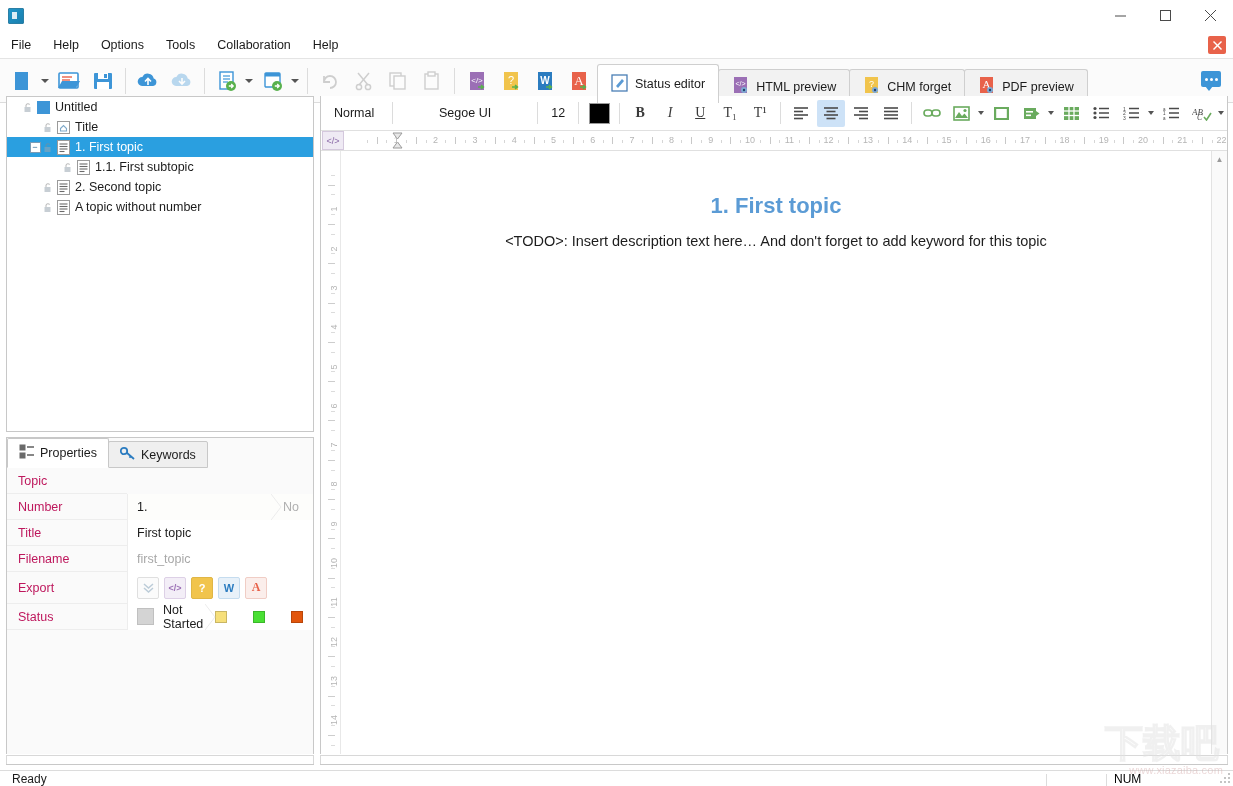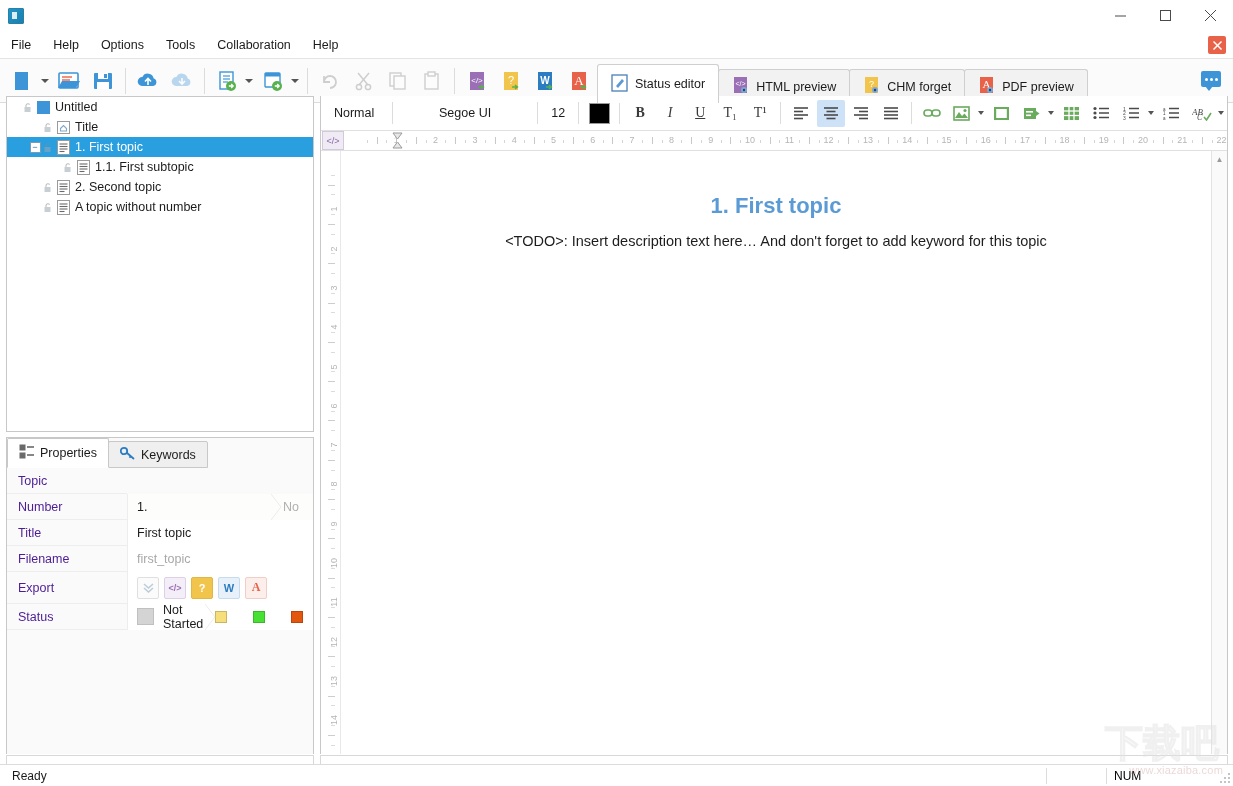--- a/index.html
+++ b/index.html
@@ -121,21 +121,21 @@
   }
   #prop-tabs { display: flex; height: 30px; align-items: flex-end; background: #fafafa; }
   .ptab {
     height: 27px; display: flex; align-items: center; gap: 6px; padding: 0 11px;
     font-size: 12.5px; border: 1px solid #c8c8c8; background: #efefef;
     border-radius: 2px 2px 0 0; margin-right: -1px; color: #1b1b1b;
   }
   .ptab.active { background: #fff; height: 30px; border-bottom-color: #fff; z-index: 2; }
   #prop-grid { position: absolute; left: 0; top: 30px; right: 0; bottom: 0; background: #fafafa; }
   .prow { display: flex; height: 26px; align-items: center; border-bottom: 1px solid #ededed; }
-  .plabel { width: 120px; padding-left: 11px; font-size: 12.5px; color: #4c1d95; flex: none; }
+  .plabel { width: 120px; padding-left: 11px; font-size: 12.5px; color: #be185d; flex: none; }
   .pvalue { flex: 1; padding-left: 9px; font-size: 12.5px; color: #1b1b1b; background: #fff;
             height: 26px; display: flex; align-items: center; border-left: 1px solid #ededed; }
   .pvalue.muted { color: #a8a8a8; }
   .prow.header .pvalue { background: #fafafa; border-left: none; }
   .expico {
     width: 22px; height: 22px; border: 1px solid #dfdfdf; background: #fbfbfb;
     display:flex; align-items:center; justify-content:center; border-radius:2px; margin-right:5px;
     font-size: 9px; font-weight: bold;
   }
   .statusbox { width: 17px; height: 17px; background: #d4d4d4; border: 1px solid #c0c0c0; margin-right: 9px; flex:none;}
@@ -197,21 +197,21 @@
   }
   #doc-body { margin-top: 14px; text-align: center; color: #1d1d1d; font-size: 14.5px; }
   #v-scroll {
     position: absolute; right: 0; top: 55px; width: 16px; bottom: 0;
     background: #fafafa; border-left: 1px solid #e3e3e3;
   }
   .sc-arrow { height: 16px; display:flex; align-items:center; justify-content:center; color:#9a9a9a; font-size:8px;}
 
   
   #statusbar {
-    position: absolute; left: 0; bottom: 0; width: 1233px; height: 22px;
+    position: absolute; left: 0; bottom: 0; width: 1233px; height: 16px;
     background: #fff; border-top: 1px solid #dcdcdc; display: flex; align-items: center;
   }
   #status-ready { padding-left: 12px; font-size: 12px; color: #1b1b1b; }
   .stsep { width: 1px; height: 16px; background: #dcdcdc; }
   #grip { position:absolute; right:2px; bottom:2px; width:12px; height:12px; }
 
   
   #bottom-strip {
     position: absolute; left: 0; bottom: 22px; width: 1233px; height: 10px; background:#fff;
   }

